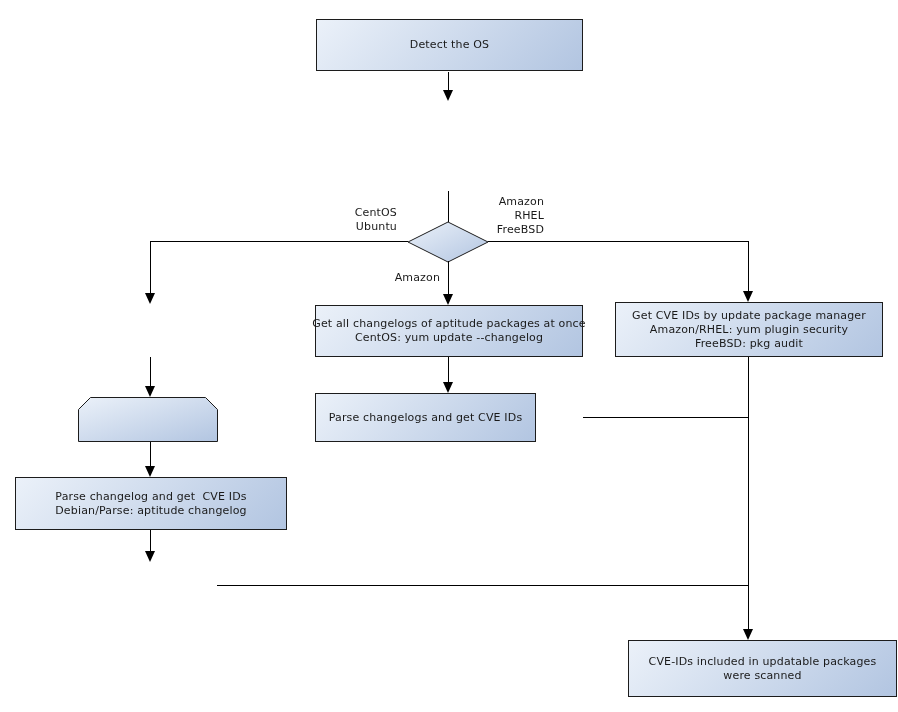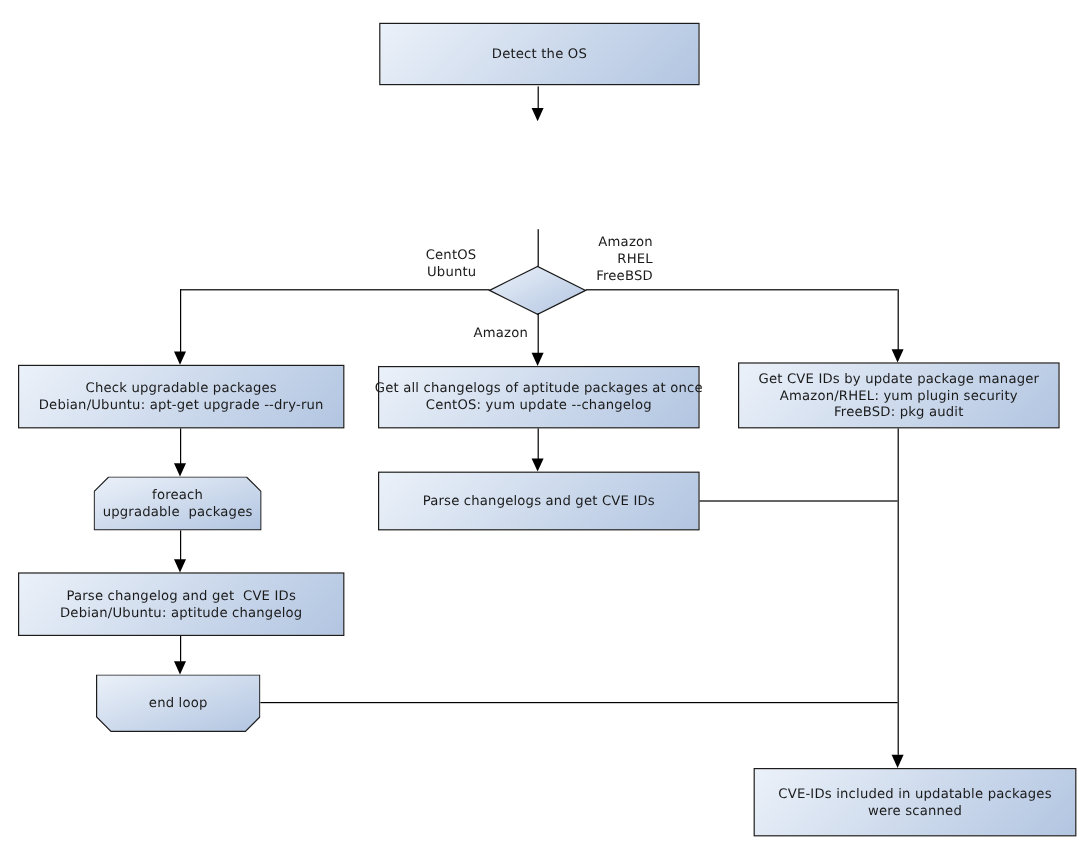--- a/index.html
+++ b/index.html
@@ -80,36 +80,32 @@
         <stop offset="1" class="grad-end"></stop>
       </linearGradient>
     </defs>
   </svg>
 
   <div class="node" style="left:316px;top:19px;width:267px;height:52px">
     <span class="lbl">Detect the OS</span>
   </div>
 
 
-  <div class="node" style="left:15px;top:304px;width:272px;height:53px">
-    <span class="lbl">Check upgradable packages
-Debian/Ubuntu: apt-get upgrade --dry-run</span>
-  </div>
 
   <div class="node" style="left:15px;top:477px;width:272px;height:53px">
     <span class="lbl">Parse changelog and get  CVE IDs
-Debian/Ubuntu: aptitude changelog</span>
+Debian/Parse: aptitude changelog</span>
   </div>
 
   <div class="node" style="left:315px;top:305px;width:268px;height:52px">
     <span class="lbl">Get all changelogs of aptitude packages at once
 CentOS: yum update --changelog</span>
   </div>
 
-  <div class="node" style="left:315px;top:393px;width:268px;height:49px">
+  <div class="node" style="left:315px;top:393px;width:221px;height:49px">
     <span class="lbl">Parse changelogs and get CVE IDs</span>
   </div>
 
   <div class="node" style="left:615px;top:302px;width:268px;height:55px">
     <span class="lbl">Get CVE IDs by update package manager
 Amazon/RHEL: yum plugin security
 FreeBSD: pkg audit</span>
   </div>
 
   <div class="node" style="left:628px;top:640px;width:269px;height:57px">
@@ -120,30 +116,22 @@
   <div class="shape" style="left:406px;top:220px;width:84px;height:44px">
     <svg width="84" height="44">
       <polygon points="2,22 42,2 82,22 42,42" fill="url(#nodeGrad)" stroke="var(--node-border)" stroke-width="1"></polygon>
     </svg>
   </div>
 
   <div class="shape" style="left:78px;top:397px;width:140px;height:45px">
     <svg width="140" height="45">
       <polygon points="0.5,12.5 12.5,0.5 127.5,0.5 139.5,12.5 139.5,44.5 0.5,44.5" fill="url(#nodeGrad)" stroke="var(--node-border)" stroke-width="1"></polygon>
     </svg>
-    <span class="lbl">foreach
-upgradable  packages</span>
   </div>
 
-  <div class="shape" style="left:80px;top:562px;width:137px;height:48px">
-    <svg width="137" height="48">
-      <polygon points="0.5,0.5 136.5,0.5 136.5,35.5 124.5,47.5 12.5,47.5 0.5,35.5" fill="url(#nodeGrad)" stroke="var(--node-border)" stroke-width="1"></polygon>
-    </svg>
-    <span class="lbl">end loop</span>
-  </div>
 
   <div class="vline" style="left:448px;top:72px;height:19px"></div>
   <div class="arrow-down" style="left:443px;top:90px"></div>
 
   <div class="vline" style="left:448px;top:191px;height:31px"></div>
 
   <div class="hline" style="left:150px;top:241px;width:258px"></div>
   <div class="vline" style="left:150px;top:241px;height:53px"></div>
   <div class="arrow-down" style="left:145px;top:293px"></div>
 

